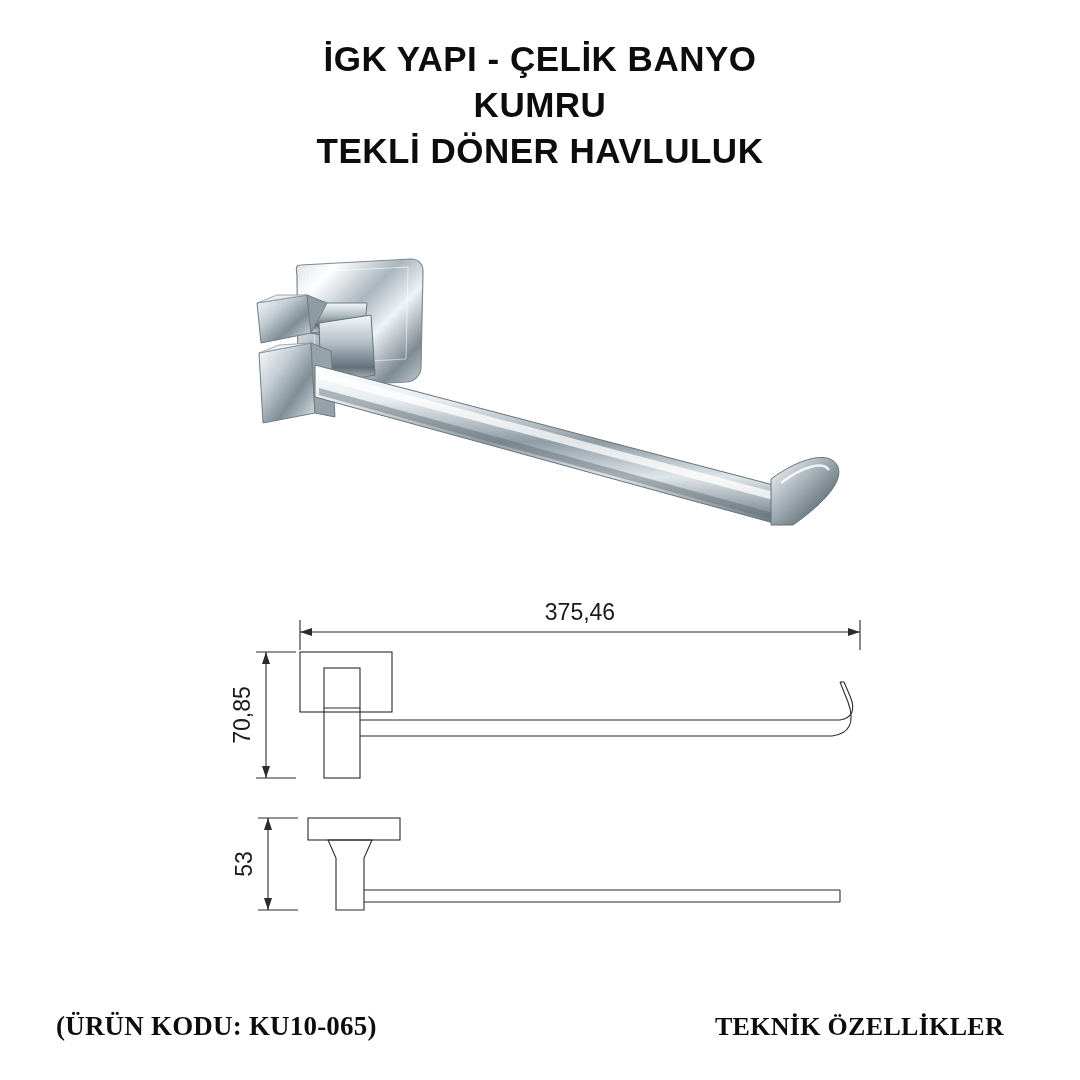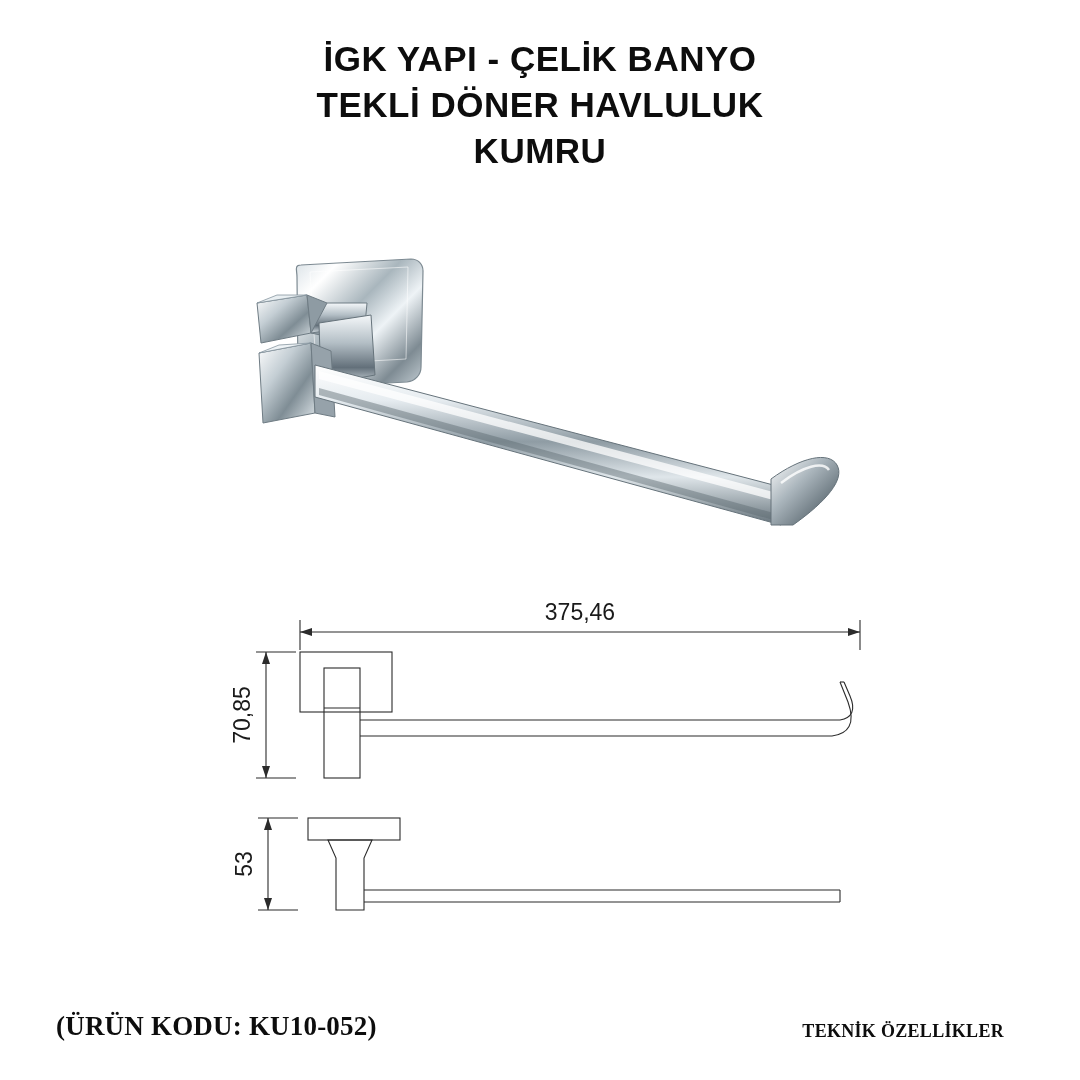--- a/index.html
+++ b/index.html
@@ -61,39 +61,39 @@
     font-size: 27px;
     color: #0d0d0d;
     letter-spacing: 0.2px;
   }
   .footer-right {
     position: absolute;
     right: 76px;
     bottom: 38px;
     font-family: "Liberation Serif", serif;
     font-weight: bold;
-    font-size: 18px;
+    font-size: 26px;
     color: #0d0d0d;
     letter-spacing: 0.3px;
   }
 
   svg { display: block; }
   .dim-text {
     font-family: "Liberation Sans", sans-serif;
     font-size: 23px;
     fill: #1a1a1a;
   }
 </style>
 </head>
 <body>
 
 <div class="title-block">
   <div class="title-line">İGK YAPI - ÇELİK BANYO</div>
+  <div class="title-line">KUMRU</div>
   <div class="title-line">TEKLİ DÖNER HAVLULUK</div>
-  <div class="title-line">KUMRU</div>
 </div>
 
 <div class="photo-stage">
   <svg width="680" height="340" viewBox="0 0 680 340">
     <defs>
       <linearGradient id="plateGrad" x1="0" y1="0" x2="1" y2="1">
         <stop offset="0%" stop-color="#d9e1e6"></stop>
         <stop offset="18%" stop-color="#ffffff"></stop>
         <stop offset="42%" stop-color="#a9b6bd"></stop>
         <stop offset="60%" stop-color="#eef3f6"></stop>
@@ -218,14 +218,14 @@
         <path d="M68,320 L64,308 L72,308 Z" fill="#2b2b2b" stroke="none"></path>
       </g>
     </g>
 
     <text class="dim-text" x="380" y="30" text-anchor="middle">375,46</text>
     <text class="dim-text" x="50" y="125" text-anchor="middle" transform="rotate(-90 50 125)">70,85</text>
     <text class="dim-text" x="52" y="274" text-anchor="middle" transform="rotate(-90 52 274)">53</text>
   </svg>
 </div>
 
-<div class="footer-left">(ÜRÜN KODU: KU10-052)</div>
+<div class="footer-left">(ÜRÜN KODU: KU10-065)</div>
 <div class="footer-right">TEKNİK ÖZELLİKLER</div>
 
 </body></html>

